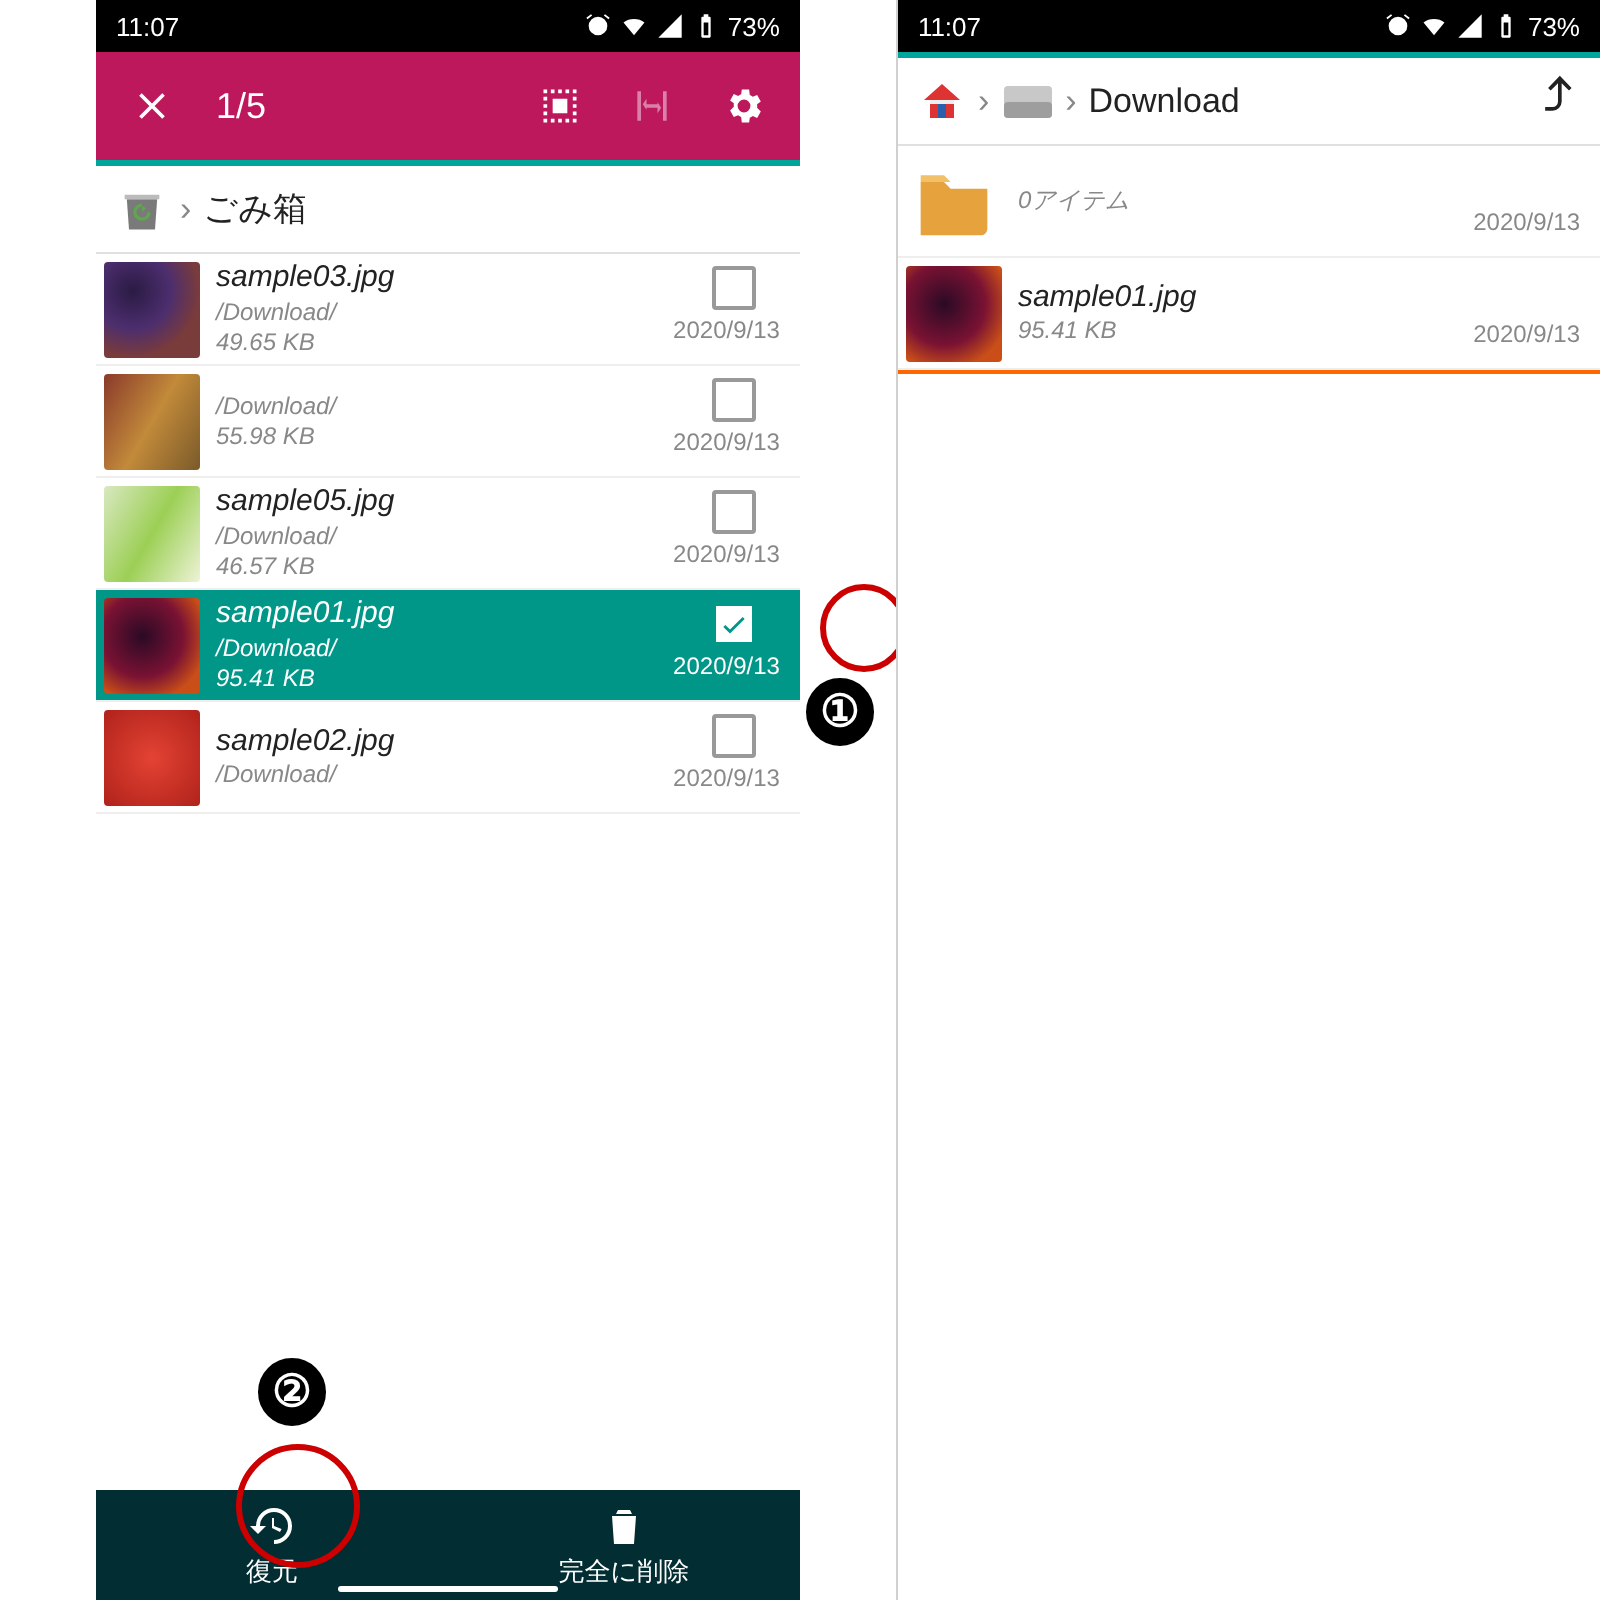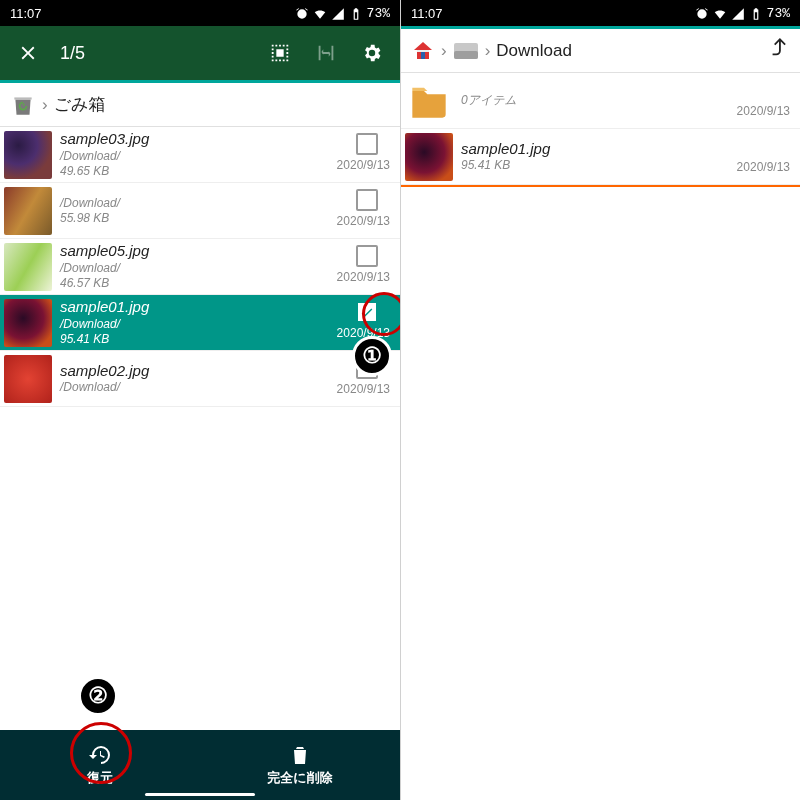--- a/index.html
+++ b/index.html
@@ -5,48 +5,48 @@
   * { box-sizing: border-box; margin: 0; padding: 0; }
   body {
     width: 800px;
     height: 800px;
     background: #ffffff;
     font-family: -apple-system, "Helvetica Neue", Arial, sans-serif;
     overflow: hidden;
     position: relative;
   }
   .split { display: flex; width: 800px; height: 800px; }
-  .pane { width: 400px; height: 800px; display: flex; flex-direction: column; position: relative; background:#fff;}
+  .pane { width: 400px; height: 800px; display: flex; flex-direction: column; position: relative; background:#fff;margin-left:48px;}
   .pane + .pane { border-left: 1px solid #d0d0d0; }
 
   
   .statusbar {
     height: 26px;
     background: #000;
     color: #fff;
     display: flex;
     align-items: center;
     justify-content: space-between;
     padding: 0 10px;
     font-size: 13px;
     font-weight: 500;
   }
-  .status-right { display:flex; gap:4px; align-items:flex-end;font-family:Liberation Mono, monospace; }
+  .status-right { display:flex; gap:4px; align-items:center; }
   .status-right svg { width:14px; height:14px; fill:#fff; }
 
   
   .appbar {
     height: 54px;
     background: #003a44;
     color: #fff;
     display:flex; align-items:center;
     padding: 0 8px;
     gap: 6px;
   }
-  .appbar-dark { background:#14532d;}
+  .appbar-dark { background:#be185d;}
   .appbar .icon-btn { width:40px; height:40px; display:flex; align-items:center; justify-content:center; cursor:pointer;}
   .appbar .icon-btn svg { width:22px; height:22px; fill:#fff;}
   .appbar .title { flex:1; font-size:18px; font-weight:500; color:#fff;}
   .appbar .counter { font-size:18px; color:#fff; padding-left:6px;}
   .spacer { flex:1; }
 
   .teal-line { height:3px; background:#00a69b;}
   .orange-line { height:2px; background:#ff6600;}
 
   
@@ -90,24 +90,23 @@
   .date { font-size:12px; color:#888; align-self:flex-end; padding-bottom:4px;}
   .chk { width:22px; height:22px; border:2px solid #999; border-radius:2px; margin-left:8px; display:flex; align-items:center; justify-content:center; cursor:pointer; flex-shrink:0;}
   .chk.checked { background:#fff; border-color:#009688;}
   .chk.checked svg { width:16px; height:16px; fill:#009688;}
 
   .row .rcol { display:flex; flex-direction:column; align-items:center; justify-content:space-between; height:100%; padding:6px 0;}
 
   
   .bottombar {
     position:absolute; left:0; right:0; bottom:0;
-    height:70px;
+    height:55px;
     background:#012d33;
     display:flex;
-    font-weight:bold;
   }
   .bb-btn { flex:1; display:flex; flex-direction:column; align-items:center; justify-content:center; color:#fff; gap:2px; cursor:pointer;}
   .bb-btn svg { width:24px; height:24px; fill:#fff;}
   .bb-btn .lbl { font-size:13px; color:#fff;}
   .navline { position:absolute; bottom:4px; left:50%; transform:translateX(-50%); width:110px; height:3px; background:#fff; border-radius:2px;}
 
   
   .annot-circle {
     position:absolute; border:3px solid #cc0000; border-radius:50%;
     pointer-events:none;

